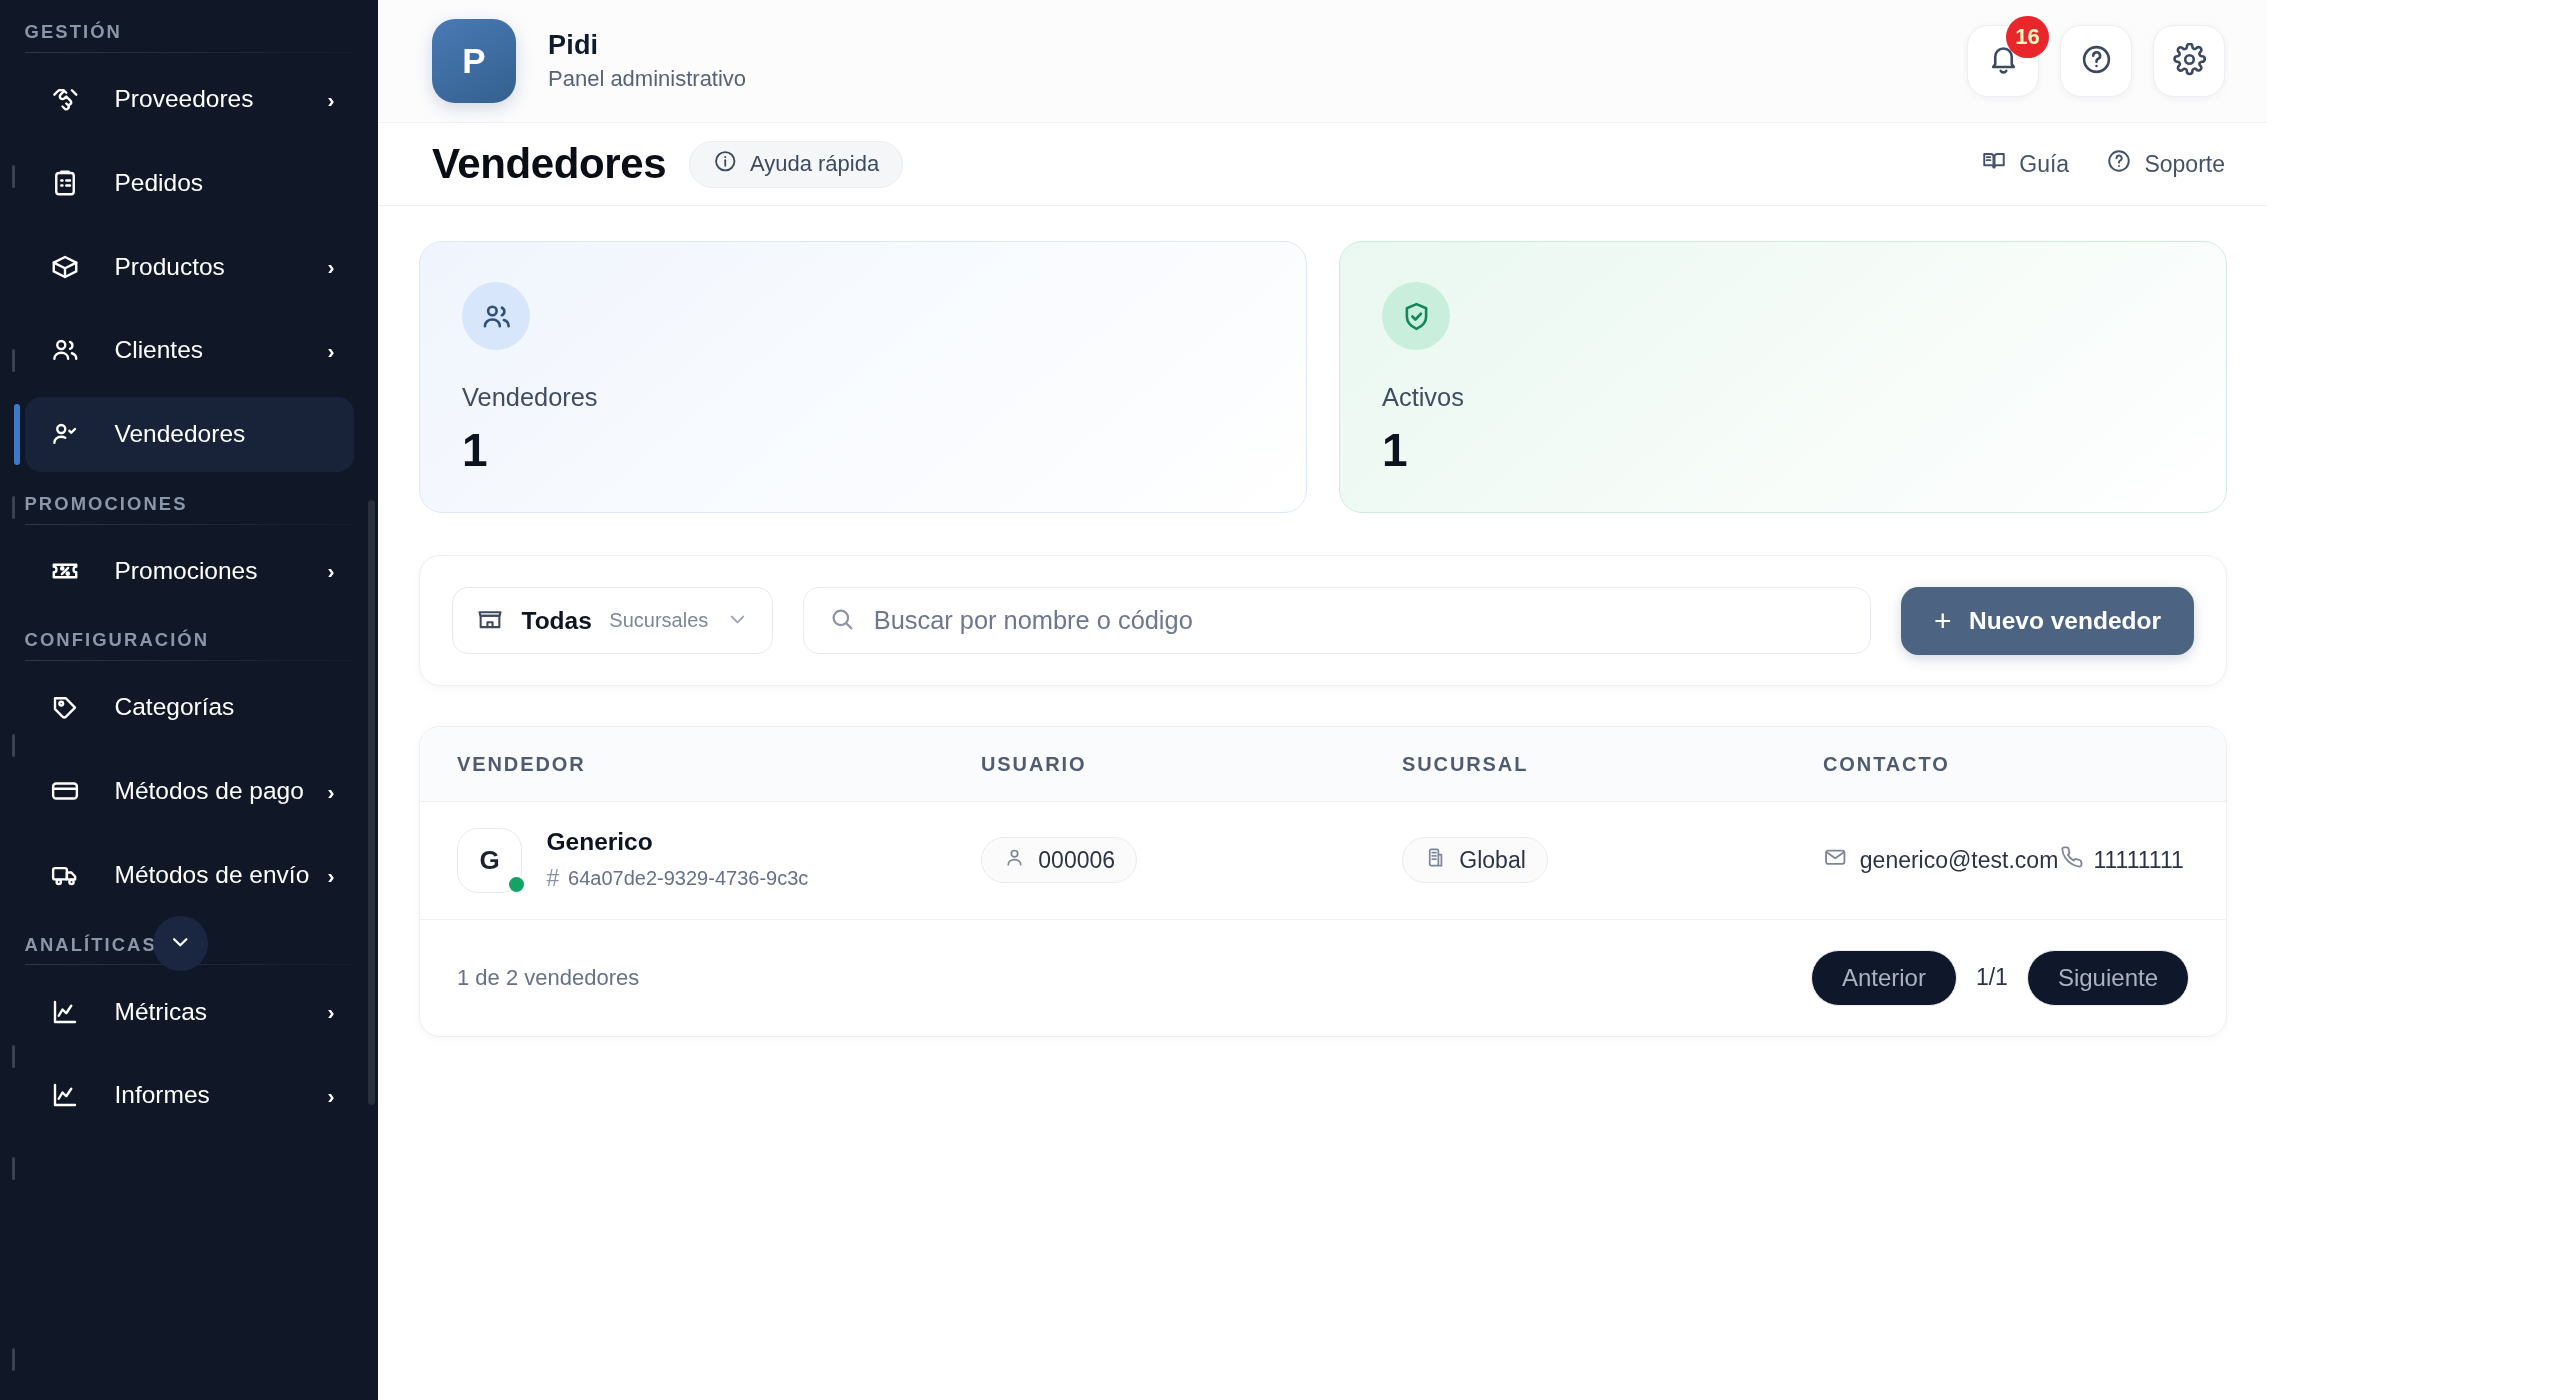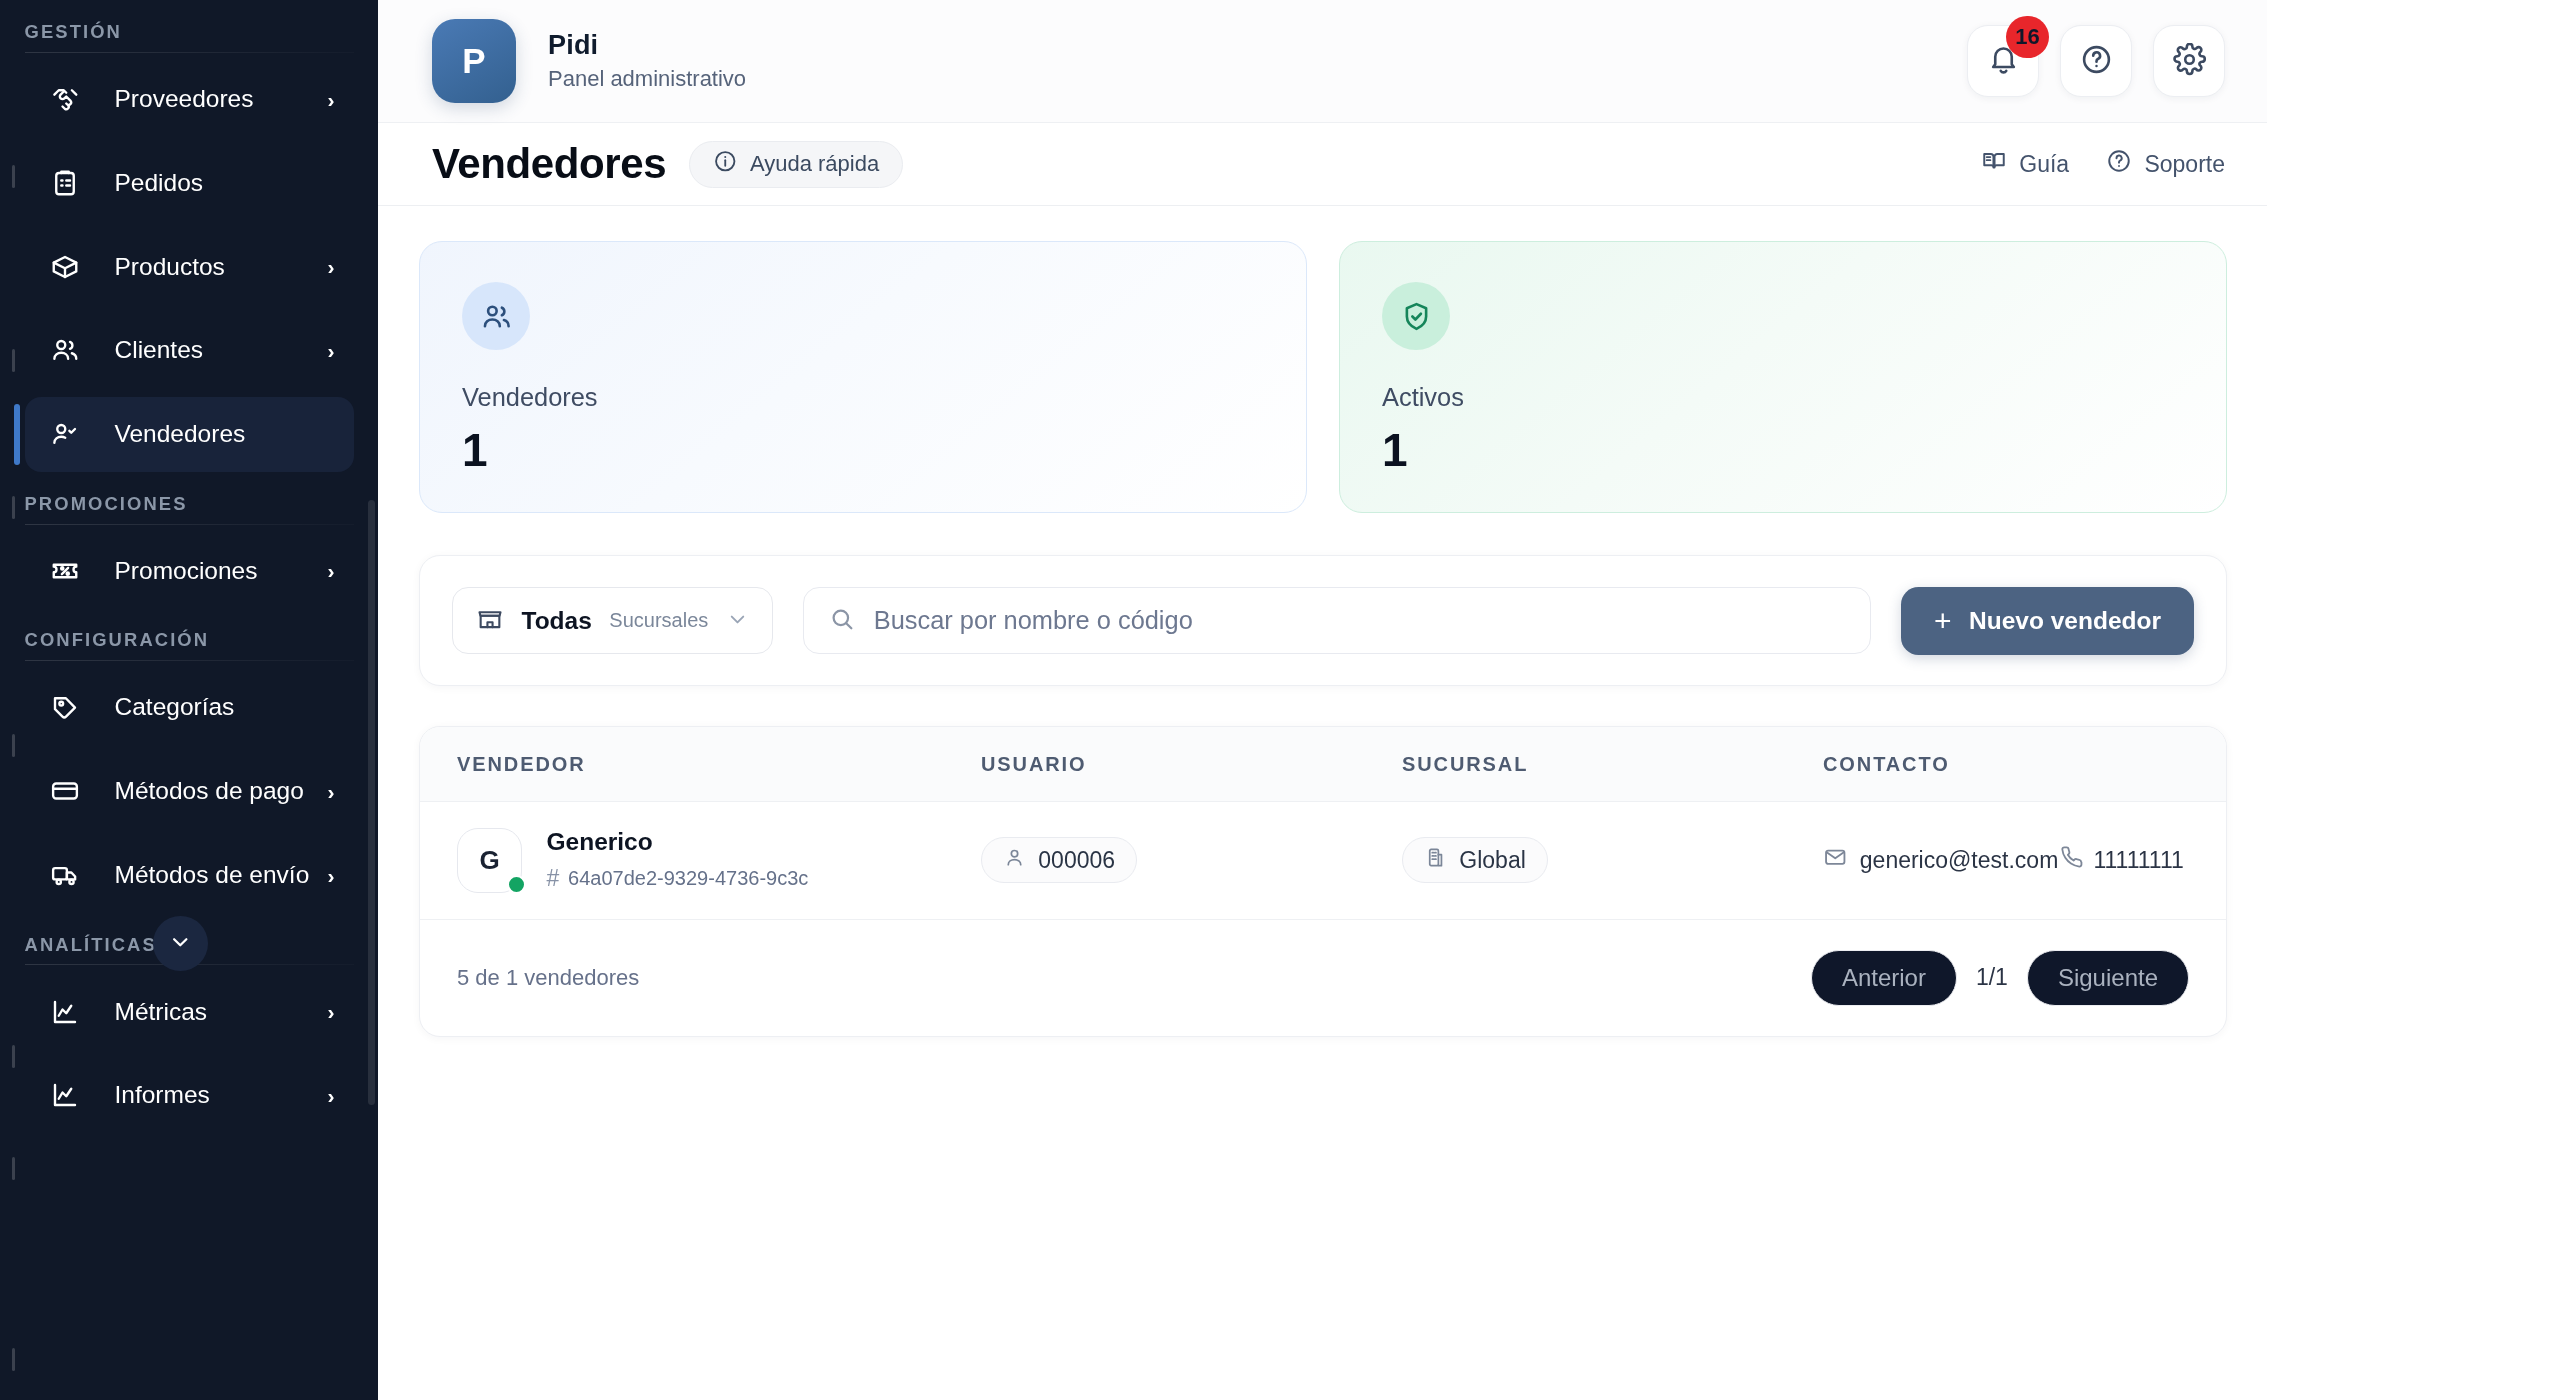--- a/index.html
+++ b/index.html
@@ -124,21 +124,21 @@
     box-shadow: 0 1.8px 7px rgba(20,35,60,0.05);
     display: flex; align-items: center; justify-content: center;
     position: relative; cursor: pointer;
     color: #3c4a61;
   }
   .icon-btn svg { width: 33px; height: 33px; }
   .badge {
     position: absolute; top: -10.5px; right: -10.5px;
     min-width: 42px; height: 42px; padding: 0 8.8px;
     border-radius: 23px;
-    background: #e8262b; color: #0f172a;
+    background: #e8262b; color: #fef9c3;
     font-size: 22px; font-weight: 700;
     display: flex; align-items: center; justify-content: center;
   }
 
   .pagehead {
     height: 83px;
     display: flex; align-items: center;
     padding: 0 42px 0 54px;
     border-bottom: 0.9px solid #edeff2;
   }
@@ -699,21 +699,21 @@
               <td class="c5">
                 <span class="status-pill">
                   <span class="status-dot"></span>
                   <span>Activo</span>
                 </span>
               </td>
             </tr>
           </tbody>
         </table>
         <div class="tablefoot">
-          <div class="foot-count">5 de 1 vendedores</div>
+          <div class="foot-count">1 de 2 vendedores</div>
           <div class="pager">
             <button class="pg-btn">Anterior</button>
             <span class="pg-now">1/1</span>
             <button class="pg-btn">Siguiente</button>
           </div>
         </div>
       </section>
 
     </div>
   </main>

